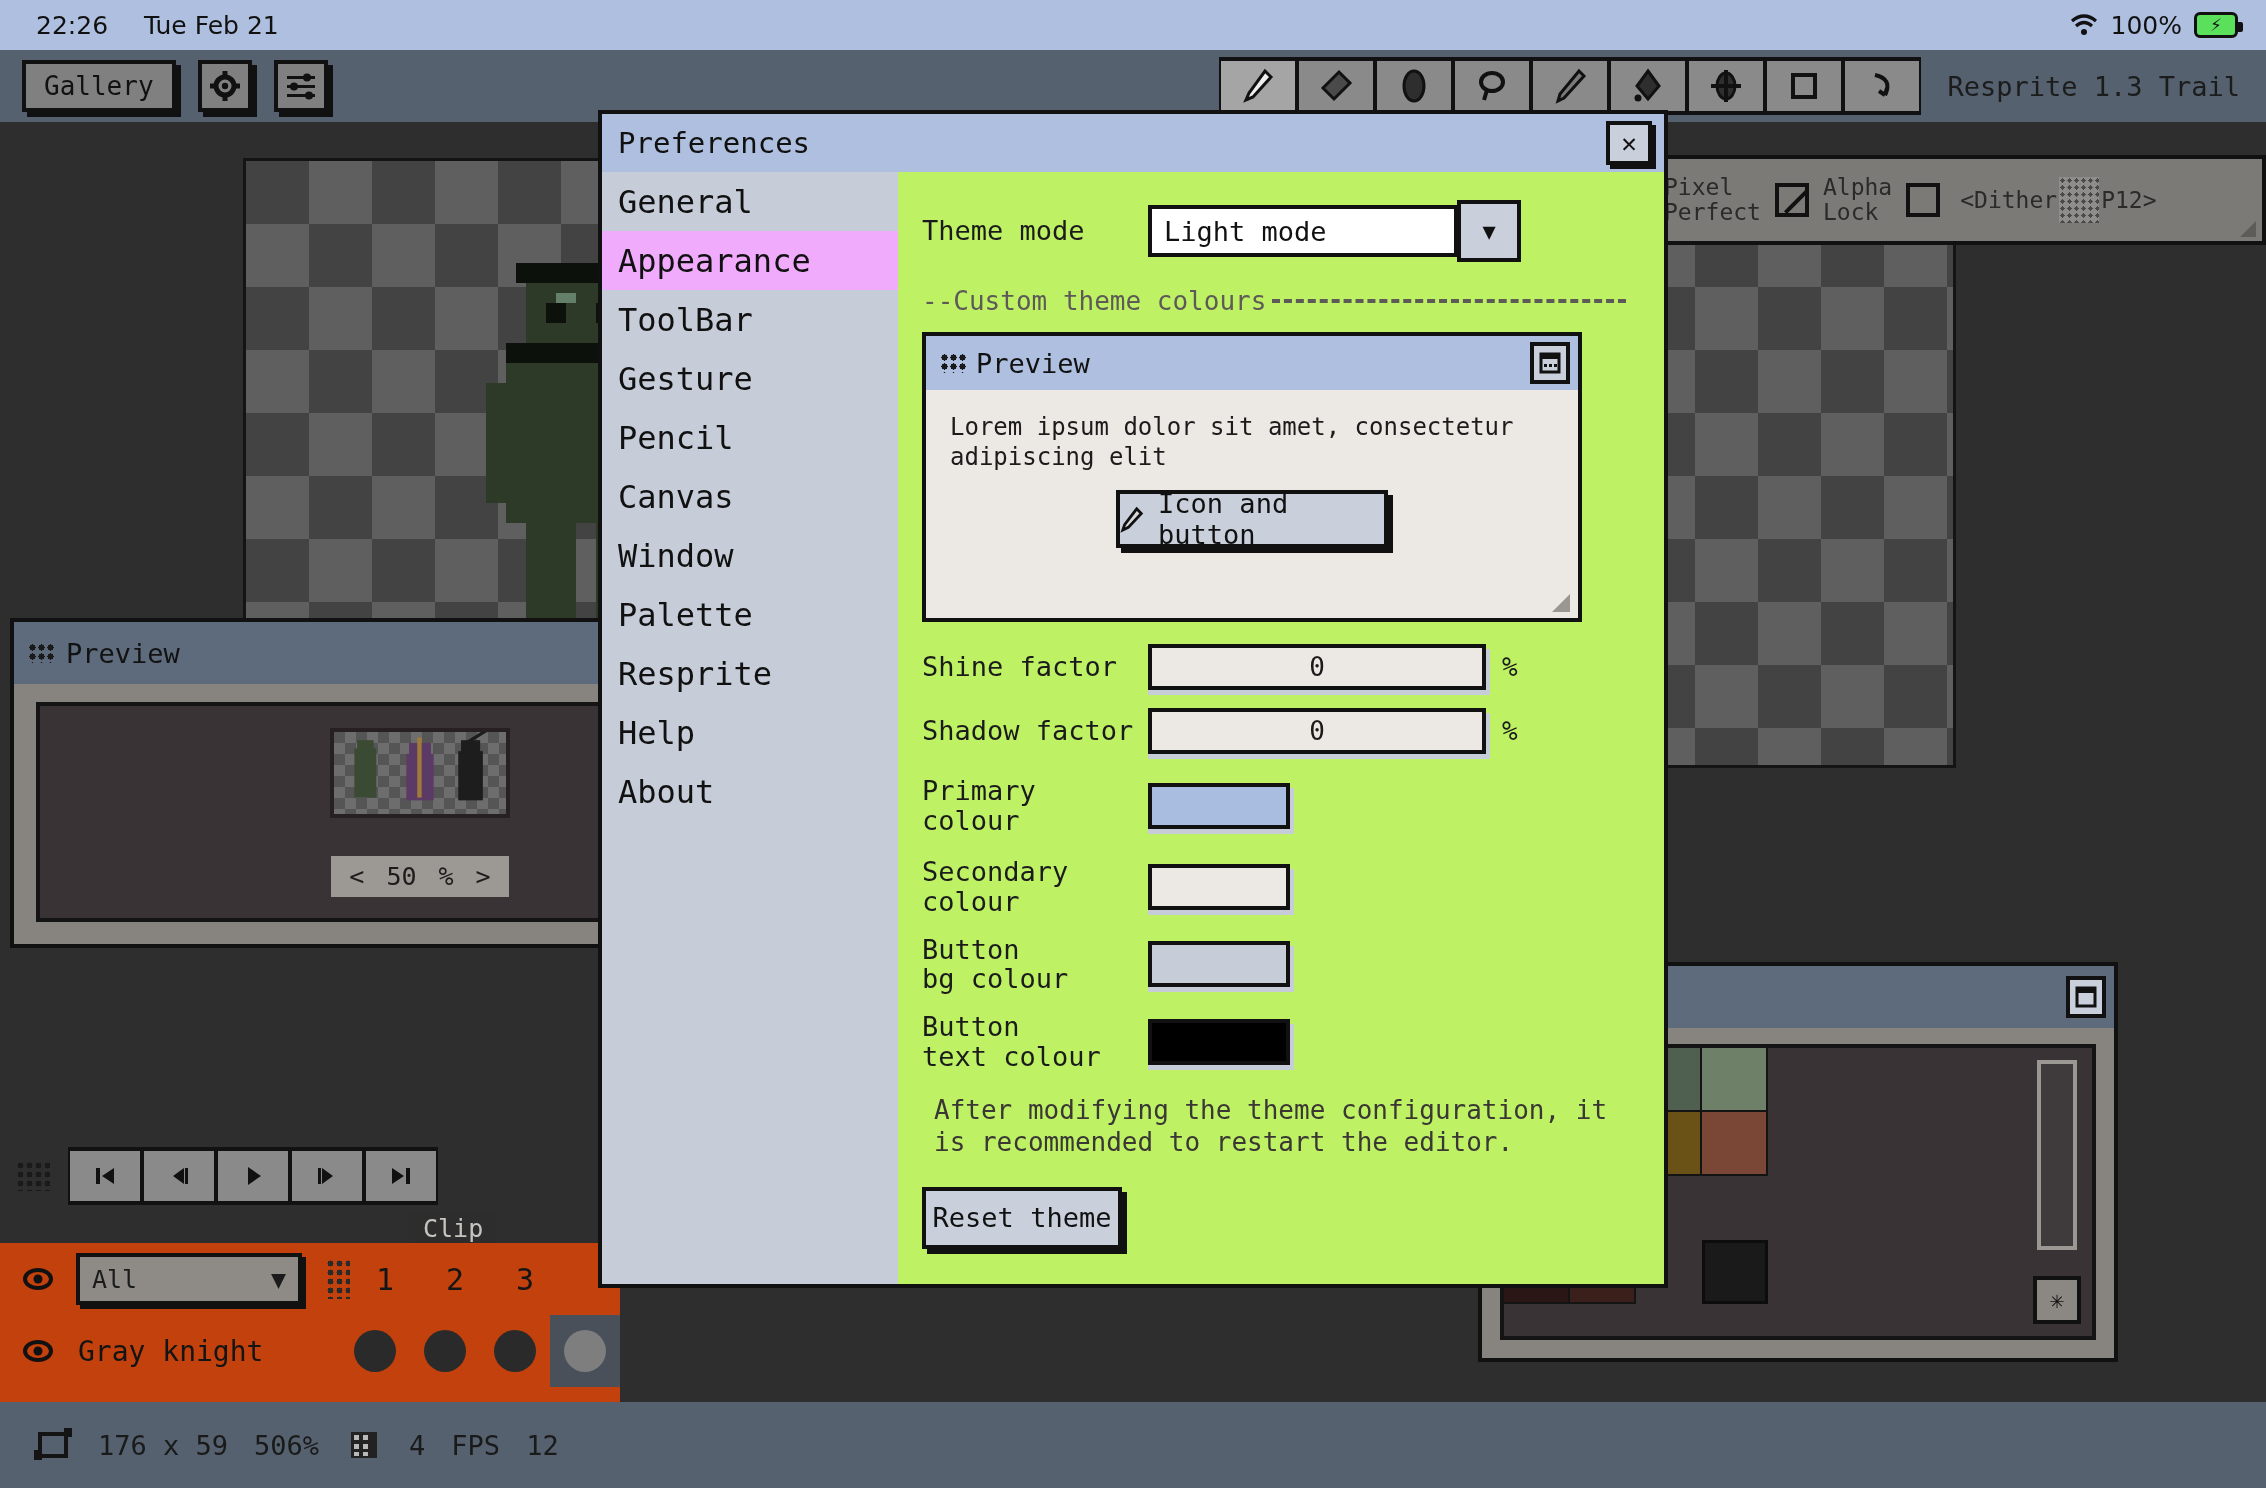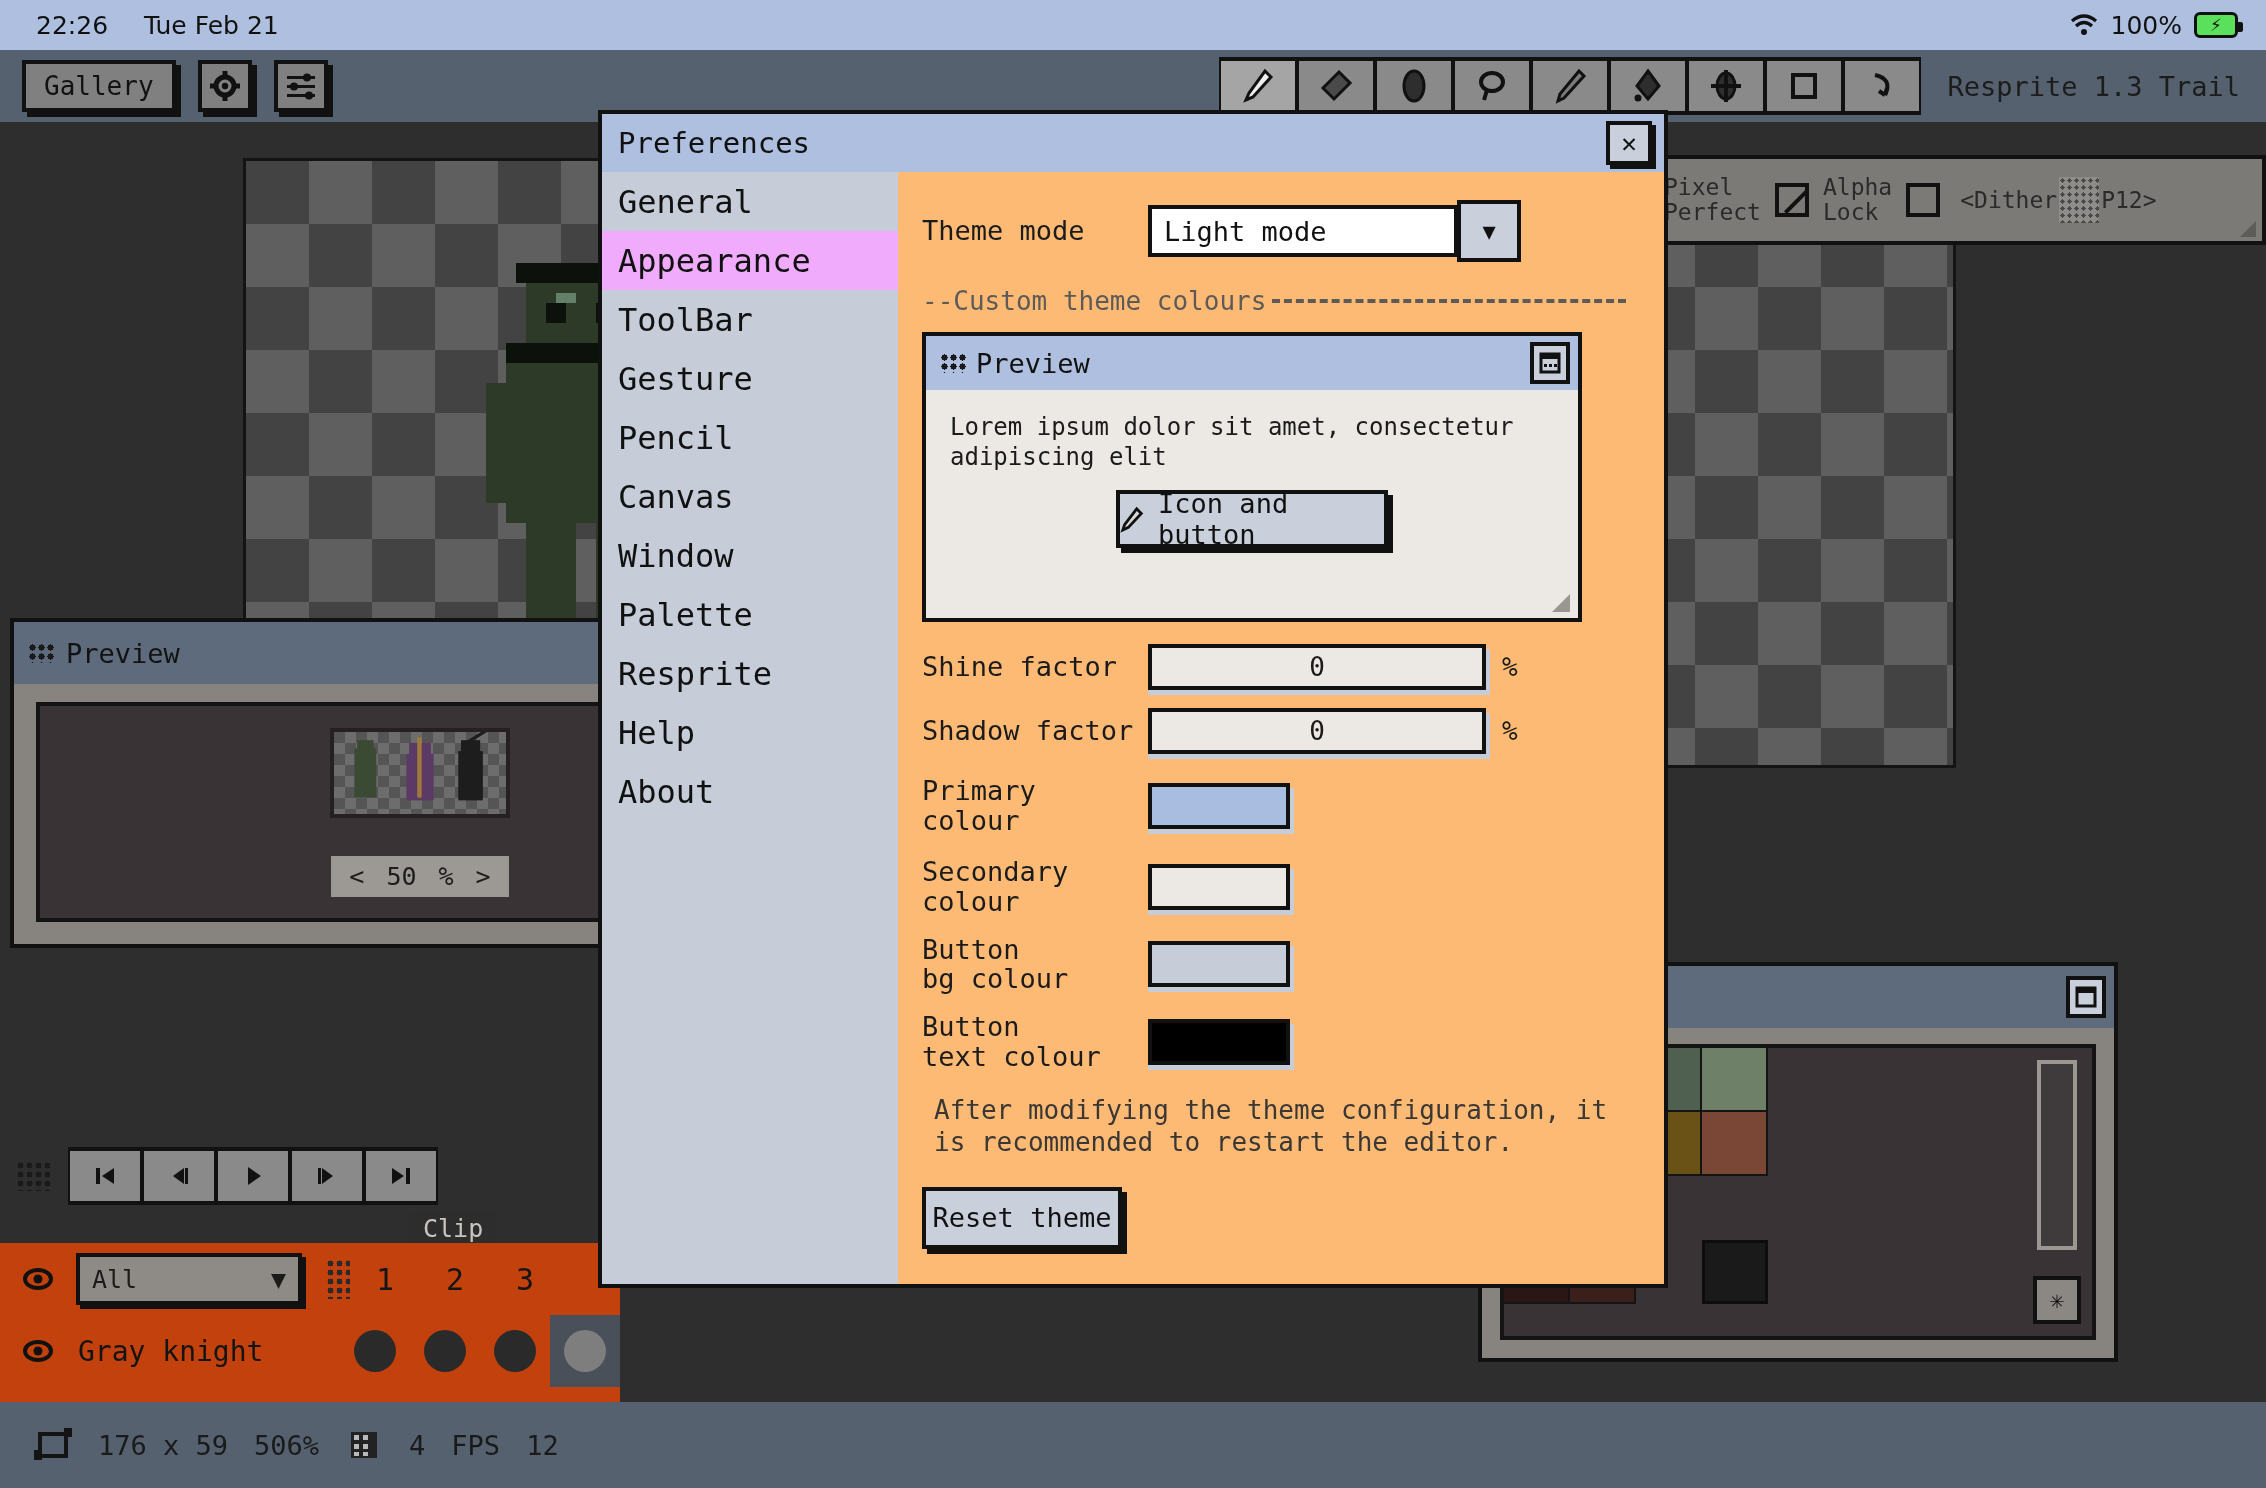--- a/index.html
+++ b/index.html
@@ -194,21 +194,21 @@
   }
   .dlg-close {
     margin-left:auto; margin-right: 12px; width: 46px; height: 44px;
     background:#c9cfdb; border:4px solid #111; box-shadow:4px 4px 0 #111;
     display:flex;align-items:center;justify-content:center; font-size: 26px; color:#111;
   }
   .dlg-body { display:flex; height: calc(100% - 58px); }
   .dlg-nav { width: 296px; background:#c6cdd9; }
   .nav-item { height: 59px; display:flex; align-items:center; padding-left: 16px; font-size: 32px; color:#111; }
   .nav-item.sel { background:#f0abfc;text-align:center; }
-  .dlg-main { flex:1; background:#fdba74; padding: 28px 12px 0 24px; position:relative; }
+  .dlg-main { flex:1; background:#bef264; padding: 28px 12px 0 24px; position:relative; }
 
   .frow { display:flex; align-items:center; margin-bottom: 10px; }
   .flabel { font-size: 27px; color:#1b1b1b; line-height:1.1; }
   .sel-box {
     width: 310px; height: 52px; background:#fff; border:4px solid #111;
     display:flex; align-items:center; padding-left: 12px; font-size: 27px; color:#111;
   }
   .sel-arrow {
     width: 64px; height: 62px; background:#c9cfdb; border:4px solid #111;
     display:flex;align-items:center;justify-content:center; font-size:22px; color:#111; margin-left:-1px;

